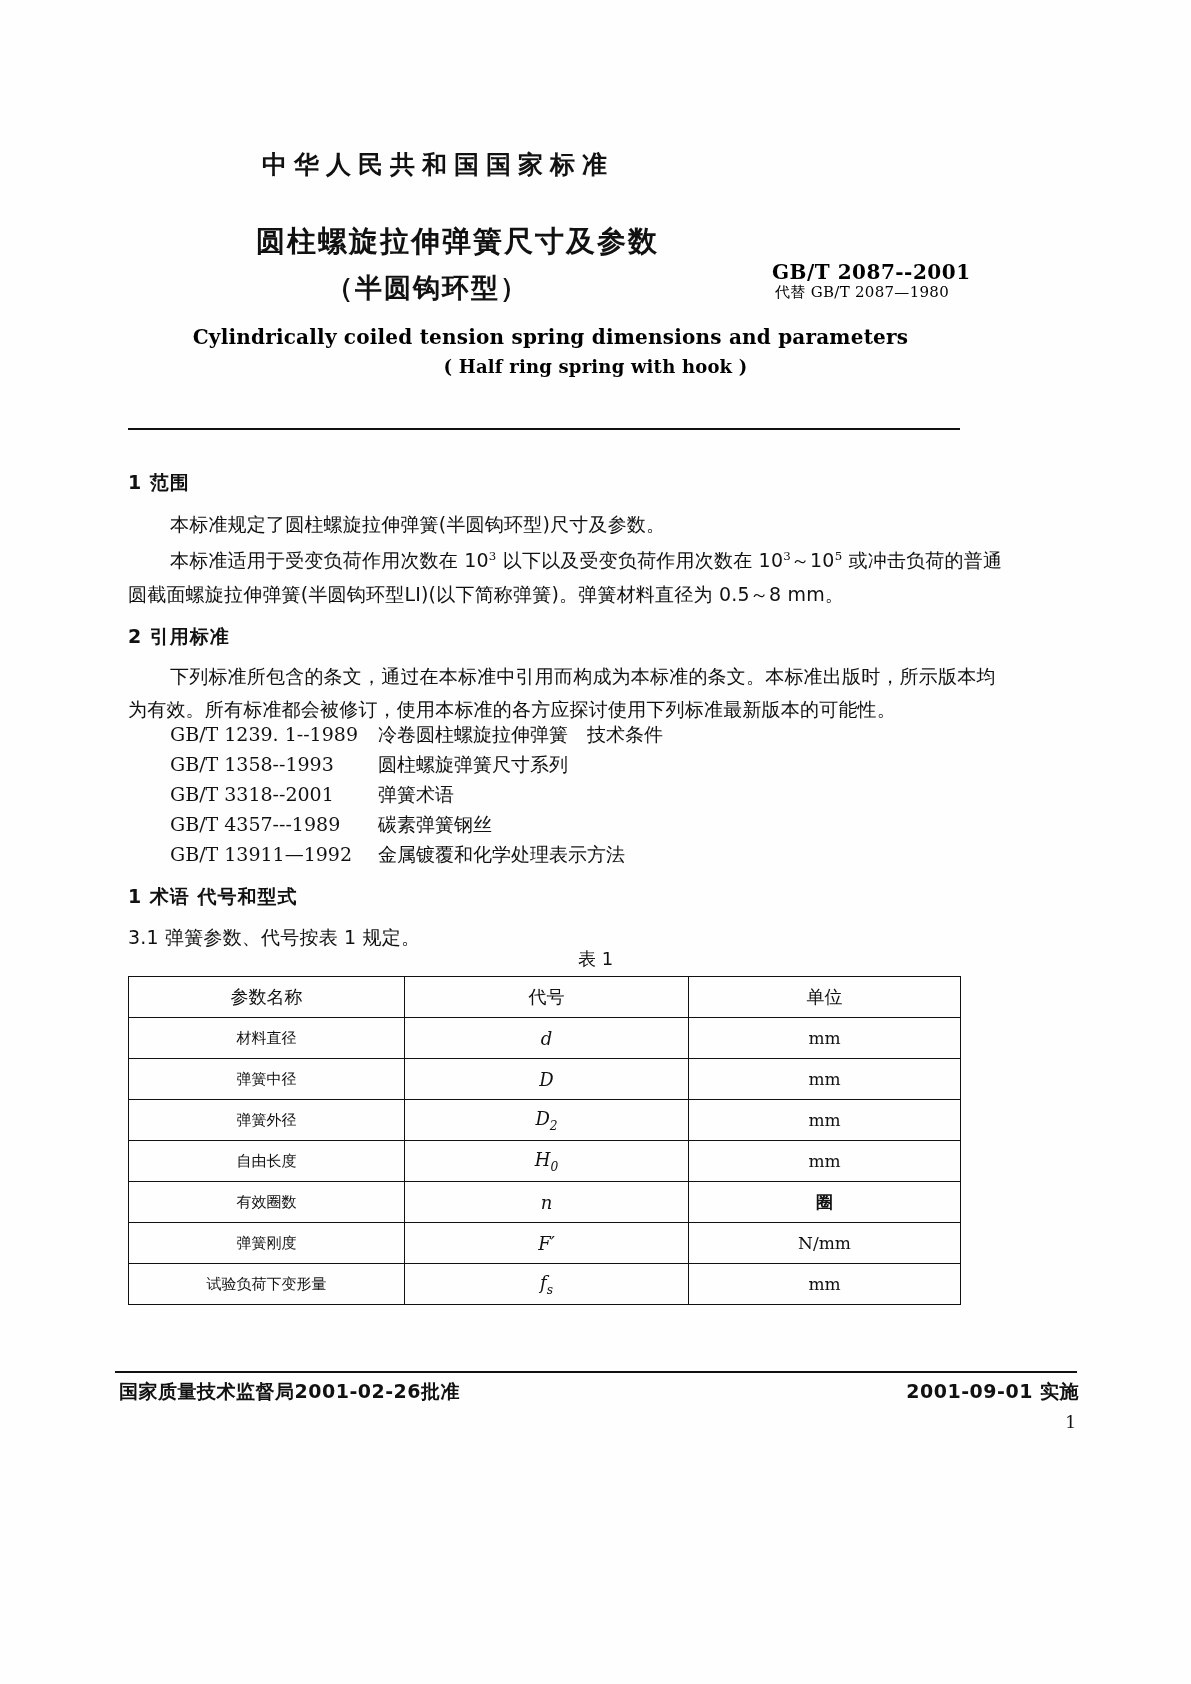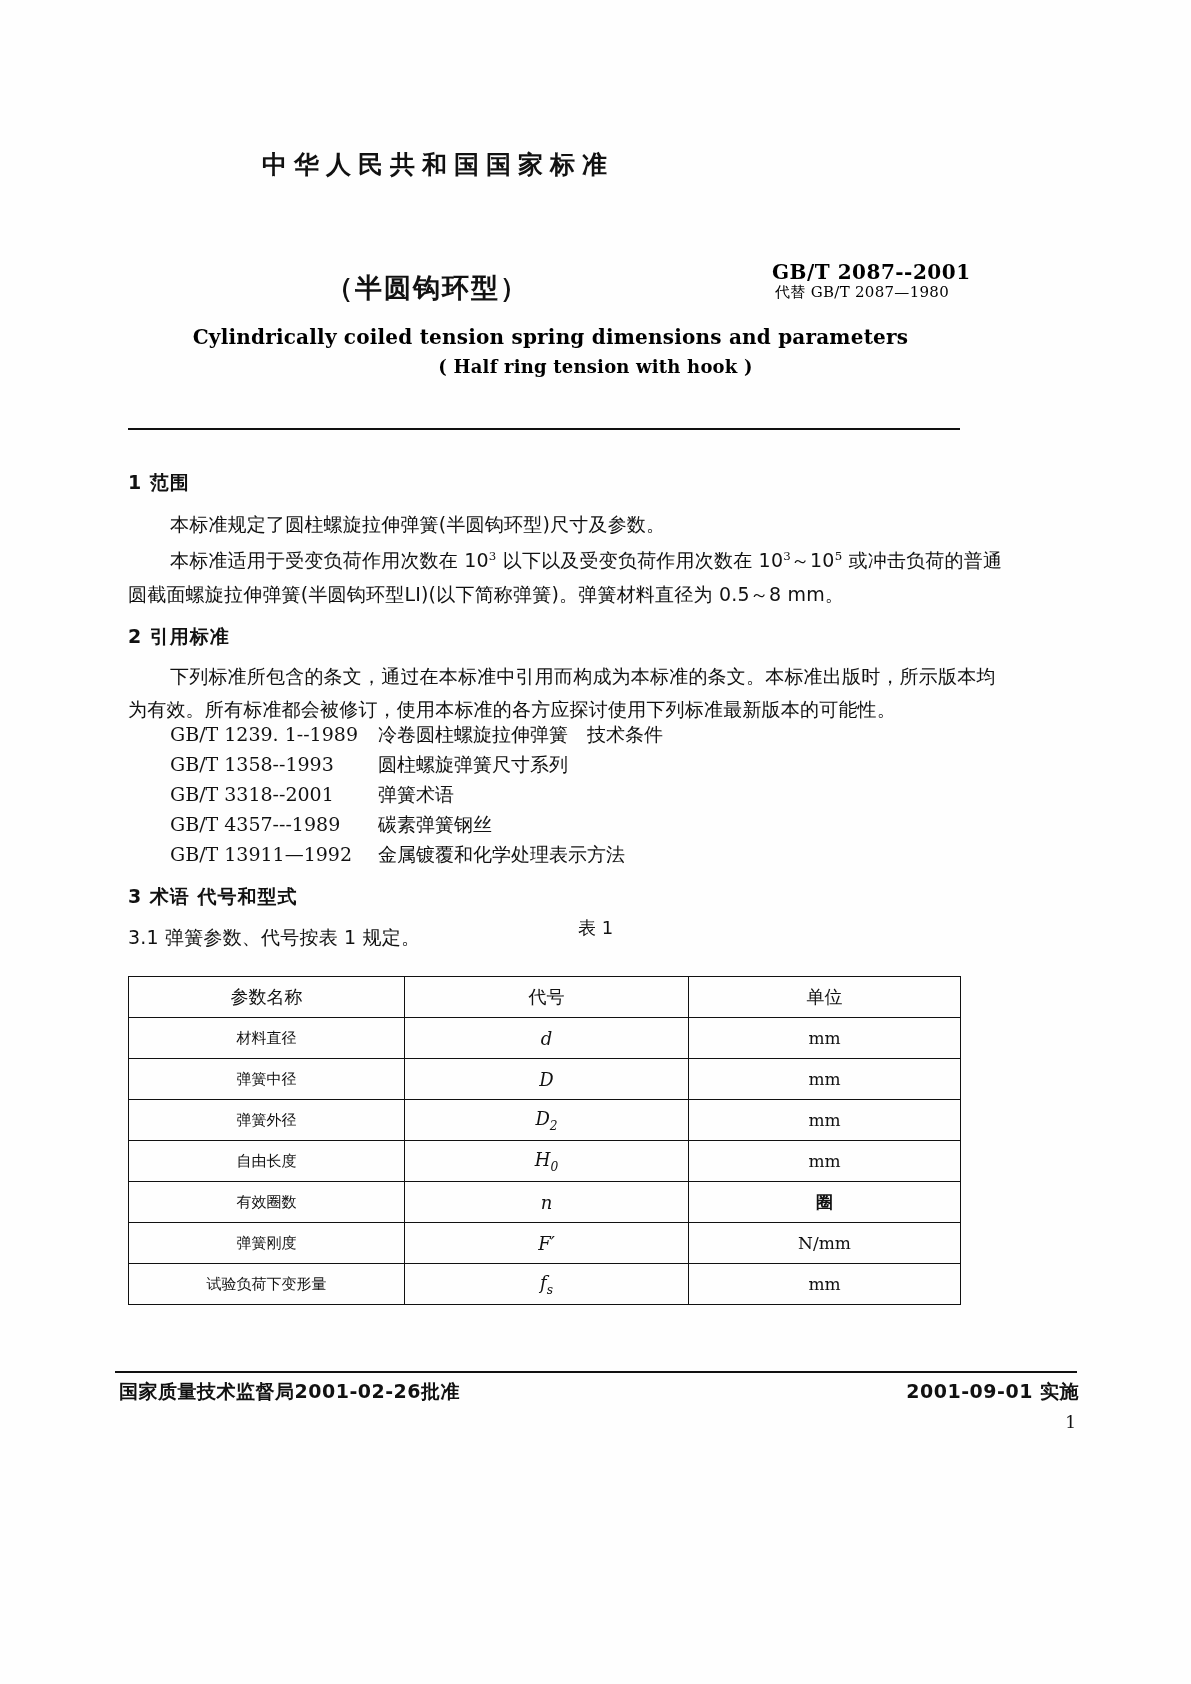--- a/index.html
+++ b/index.html
@@ -132,21 +132,21 @@
   .ref-code {
     font-family: "DejaVu Serif", "Liberation Serif", serif;
     display: inline-block;
     width: 208px;
   }
 
   
   .table-caption {
     position: absolute;
     left: 0;
-    top: 916px;
+    top: 947px;
     width: 1191px;
     text-align: center;
     font-size: 18px;
     color: #111;
   }
   table.t1 {
     position: absolute;
     left: 128px;
     top: 976px;
     width: 832px;
@@ -222,27 +222,28 @@
     color: #111;
   }
 </style>
 </head>
 <body>
 
 <div class="page">
 
   <div class="nation-title">中华人民共和国国家标准</div>
 
+  <div class="cn-title-1">圆柱螺旋拉伸弹簧尺寸及参数</div>
   <div class="cn-title-2">（半圆钩环型）</div>
 
   <div class="std-no">GB/T 2087--2001</div>
   <div class="std-replace">代替 GB/T 2087—1980</div>
 
   <div class="en-title-1">Cylindrically coiled tension spring dimensions and parameters</div>
-  <div class="en-title-2">( Half ring tension with hook )</div>
+  <div class="en-title-2">( Half ring spring with hook )</div>
 
   <div class="rule-top"></div>
 
   <div class="sec-head" style="left:128px; top:470px;">1  范围</div>
 
   <div class="para" style="left:170px; top:512px;">本标准规定了圆柱螺旋拉伸弹簧(半圆钩环型)尺寸及参数。</div>
 
   <div class="para" style="left:170px; top:548px;">
     <span>本标准适用于受变负荷作用次数在 10</span><sup class="serifnum">3</sup><span> 以下以及受变负荷作用次数在 10</span><sup class="serifnum">3</sup><span>～10</span><sup class="serifnum">5</sup><span> 或冲击负荷的普通</span>
   </div>
@@ -263,21 +264,21 @@
   <div class="ref-line" style="left:170px; top:782px;">
     <span class="ref-code">GB/T 3318--2001</span><span>弹簧术语</span>
   </div>
   <div class="ref-line" style="left:170px; top:812px;">
     <span class="ref-code">GB/T 4357---1989</span><span>碳素弹簧钢丝</span>
   </div>
   <div class="ref-line" style="left:170px; top:842px;">
     <span class="ref-code">GB/T 13911—1992</span><span>金属镀覆和化学处理表示方法</span>
   </div>
 
-  <div class="sec-head" style="left:128px; top:884px;">3  术语  代号和型式</div>
+  <div class="sec-head" style="left:128px; top:884px;">1  术语  代号和型式</div>
   <div class="para" style="left:128px; top:925px;">3.1  弹簧参数、代号按表 1 规定。</div>
 
   <div class="table-caption">表 1</div>
 
   <table class="t1">
     <colgroup>
       <col style="width:276px">
       <col style="width:284px">
       <col style="width:272px">
     </colgroup>

